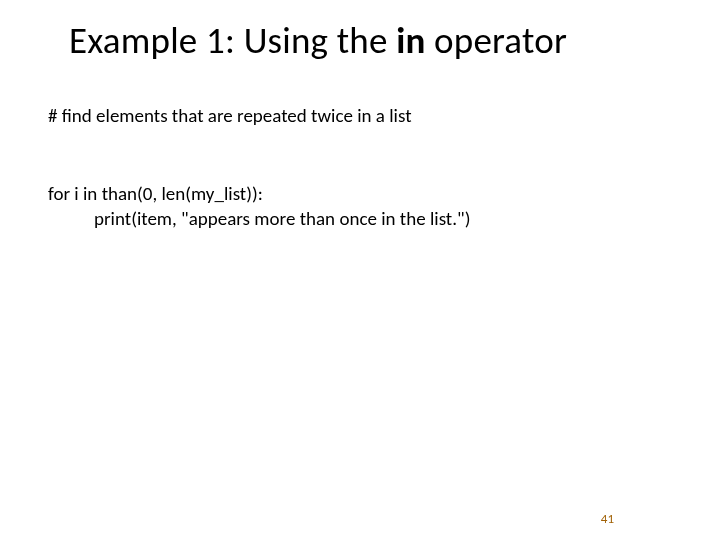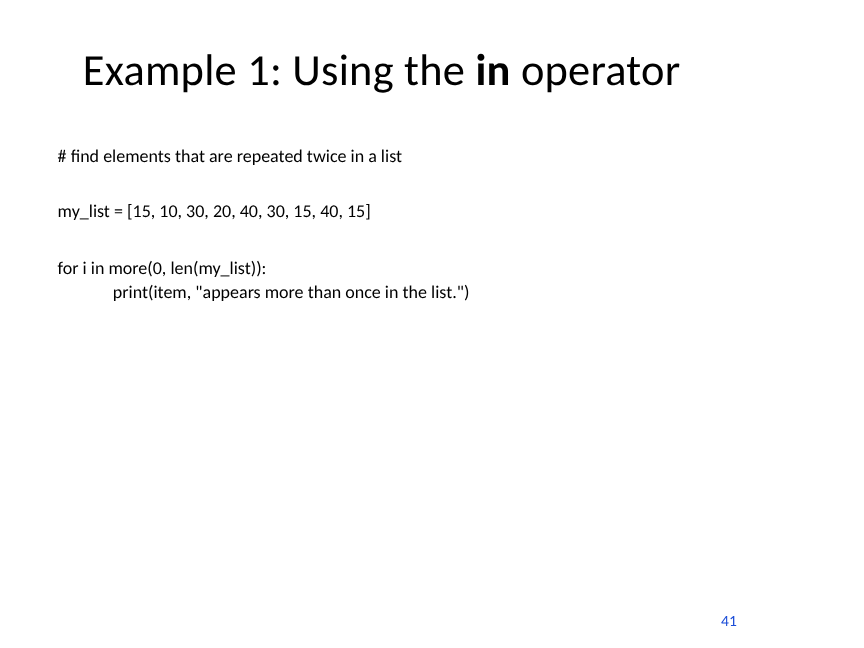--- a/index.html
+++ b/index.html
@@ -1,37 +1,36 @@
 <!DOCTYPE html>
 <html><head>
 <meta charset="utf-8">
 <style>
   * { margin: 0; padding: 0; box-sizing: border-box; }
   html, body { width: 720px; height: 540px; background: #fff; font-family: Calibri, "Segoe UI", Arial, sans-serif; color: #000; }
-  .slide { position: relative; width: 636px; height: 540px; padding: 30px 40px 20px 40px; }
+  .slide { position: relative; width: 636px; height: 540px; padding: 12px 40px 20px 40px; }
   .title { font-size: 37px; font-weight: 400; text-align: center; margin-top: 6px; margin-bottom: 40px; letter-spacing: 0.2px; }
   .title .bold { font-weight: 700; }
-  .body { font-size: 15px; line-height: 1.35; padding-left: 8px; }
+  .body { font-size: 19px; line-height: 1.35; padding-left: 8px; }
   .body p { margin: 0; }
   .spacer { height: 26px; }
   .indent1 { padding-left: 28px; }
   .indent2 { padding-left: 46px; }
-  .page-number { position: absolute; bottom: 14px; right: 22px; font-size: 13px; color: #1d4ed8; }
+  .page-number { position: absolute; bottom: 14px; right: 22px; font-size: 13px; color: #a16207; }
 </style>
 </head>
 <body>
 
 <div class="slide">
   <h1 class="title">
     <span>Example 1: Using the </span><span class="bold">in</span><span> operator</span>
   </h1>
 
   <div class="body">
     <p># find elements that are repeated twice in a list</p>
     <div class="spacer"></div>
-    <p>my_list = [15, 10, 30, 20, 40, 30, 15, 40, 15]</p>
     <div class="spacer"></div>
-    <p>for i in more(0, len(my_list)):</p>
+    <p>for i in than(0, len(my_list)):</p>
     <p class="indent2">print(item, "appears more than once in the list.")</p>
   </div>
 
   <div class="page-number">41</div>
 </div>
 
 </body></html>

